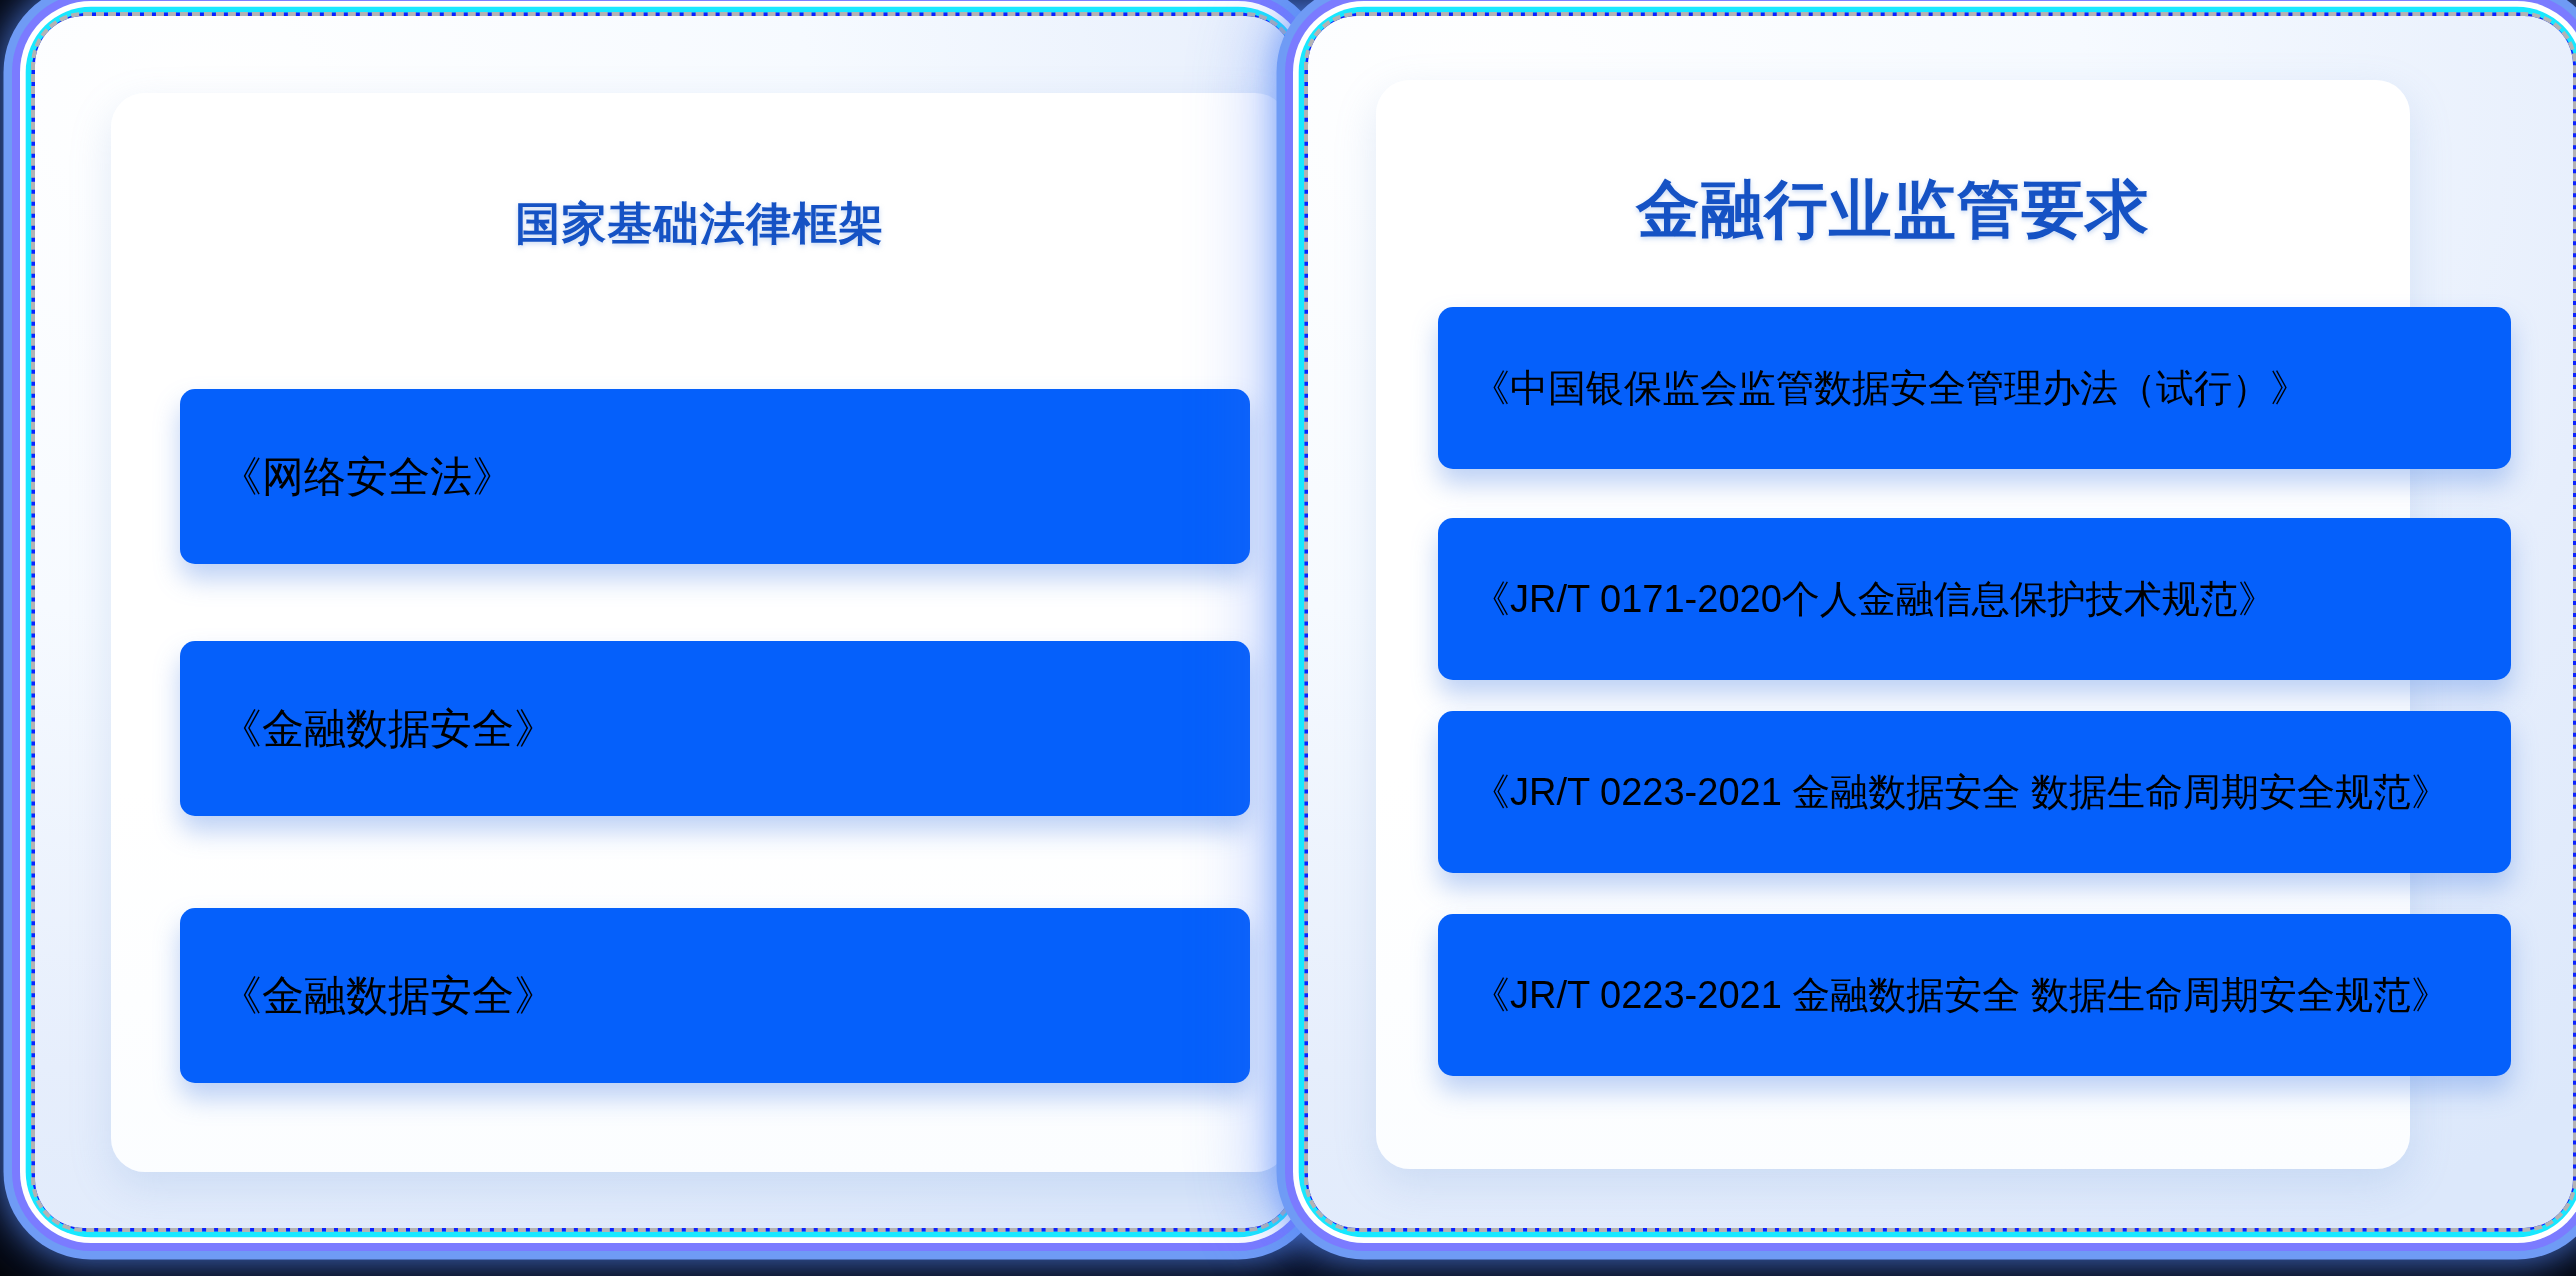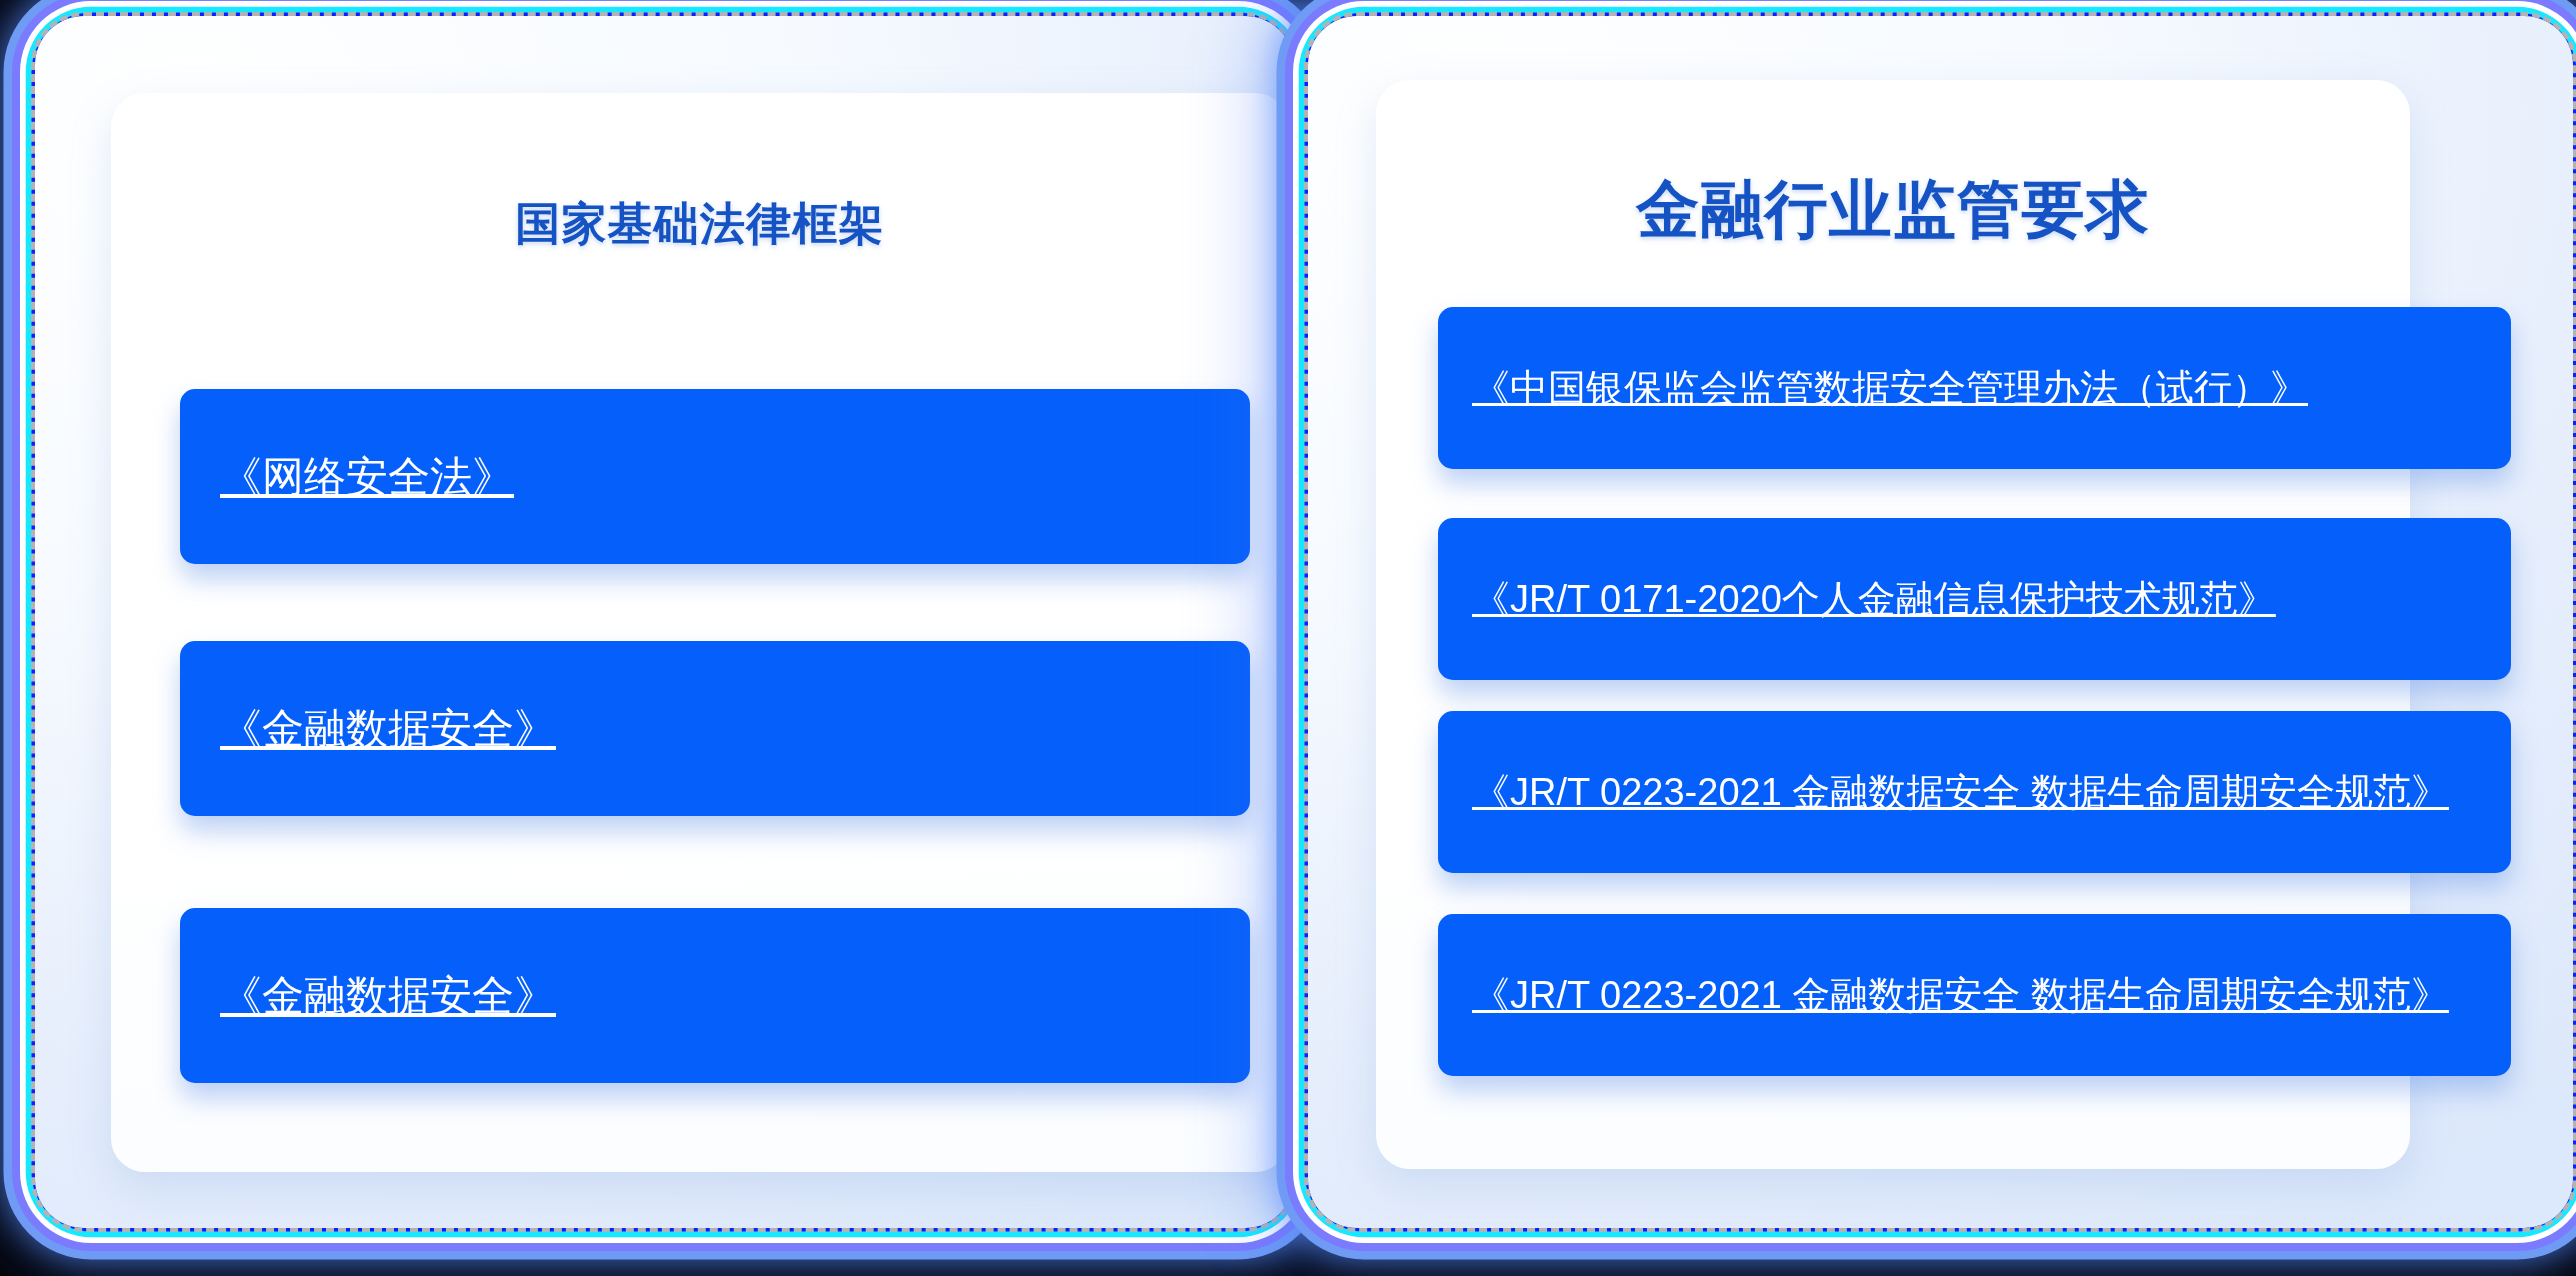--- a/index.html
+++ b/index.html
@@ -65,24 +65,23 @@
   
   .item-card {
     position: absolute;
     background: #0560fb;
     border-radius: 15px;
     display: flex;
     align-items: center;
     box-shadow: 0 15px 26px rgba(90,140,230,0.40);
   }
   .item-card .item-label {
-    color: #ffffff;
+    color: #000000;
     white-space: nowrap;
     font-weight: 400;
-    text-decoration: underline;
   }
 
   
   #glow-left   { left: 35px;  top: 16.3px;   width: 1259px; height: 1212px; }
   #outer-left  { left: 35px;  top: 16.3px;   width: 1259px; height: 1212px; }
   #inner-left  { left: 76px; top: 77px;  width: 1178px; height: 1079px; }
   #title-left  { top: 89px;  font-size: 45px; margin-top: 12px; }
 
   .left-item { left: 69px; width: 1070px; height: 175px; padding-left: 40px; }
   .left-item .item-label { font-size: 42px; }

